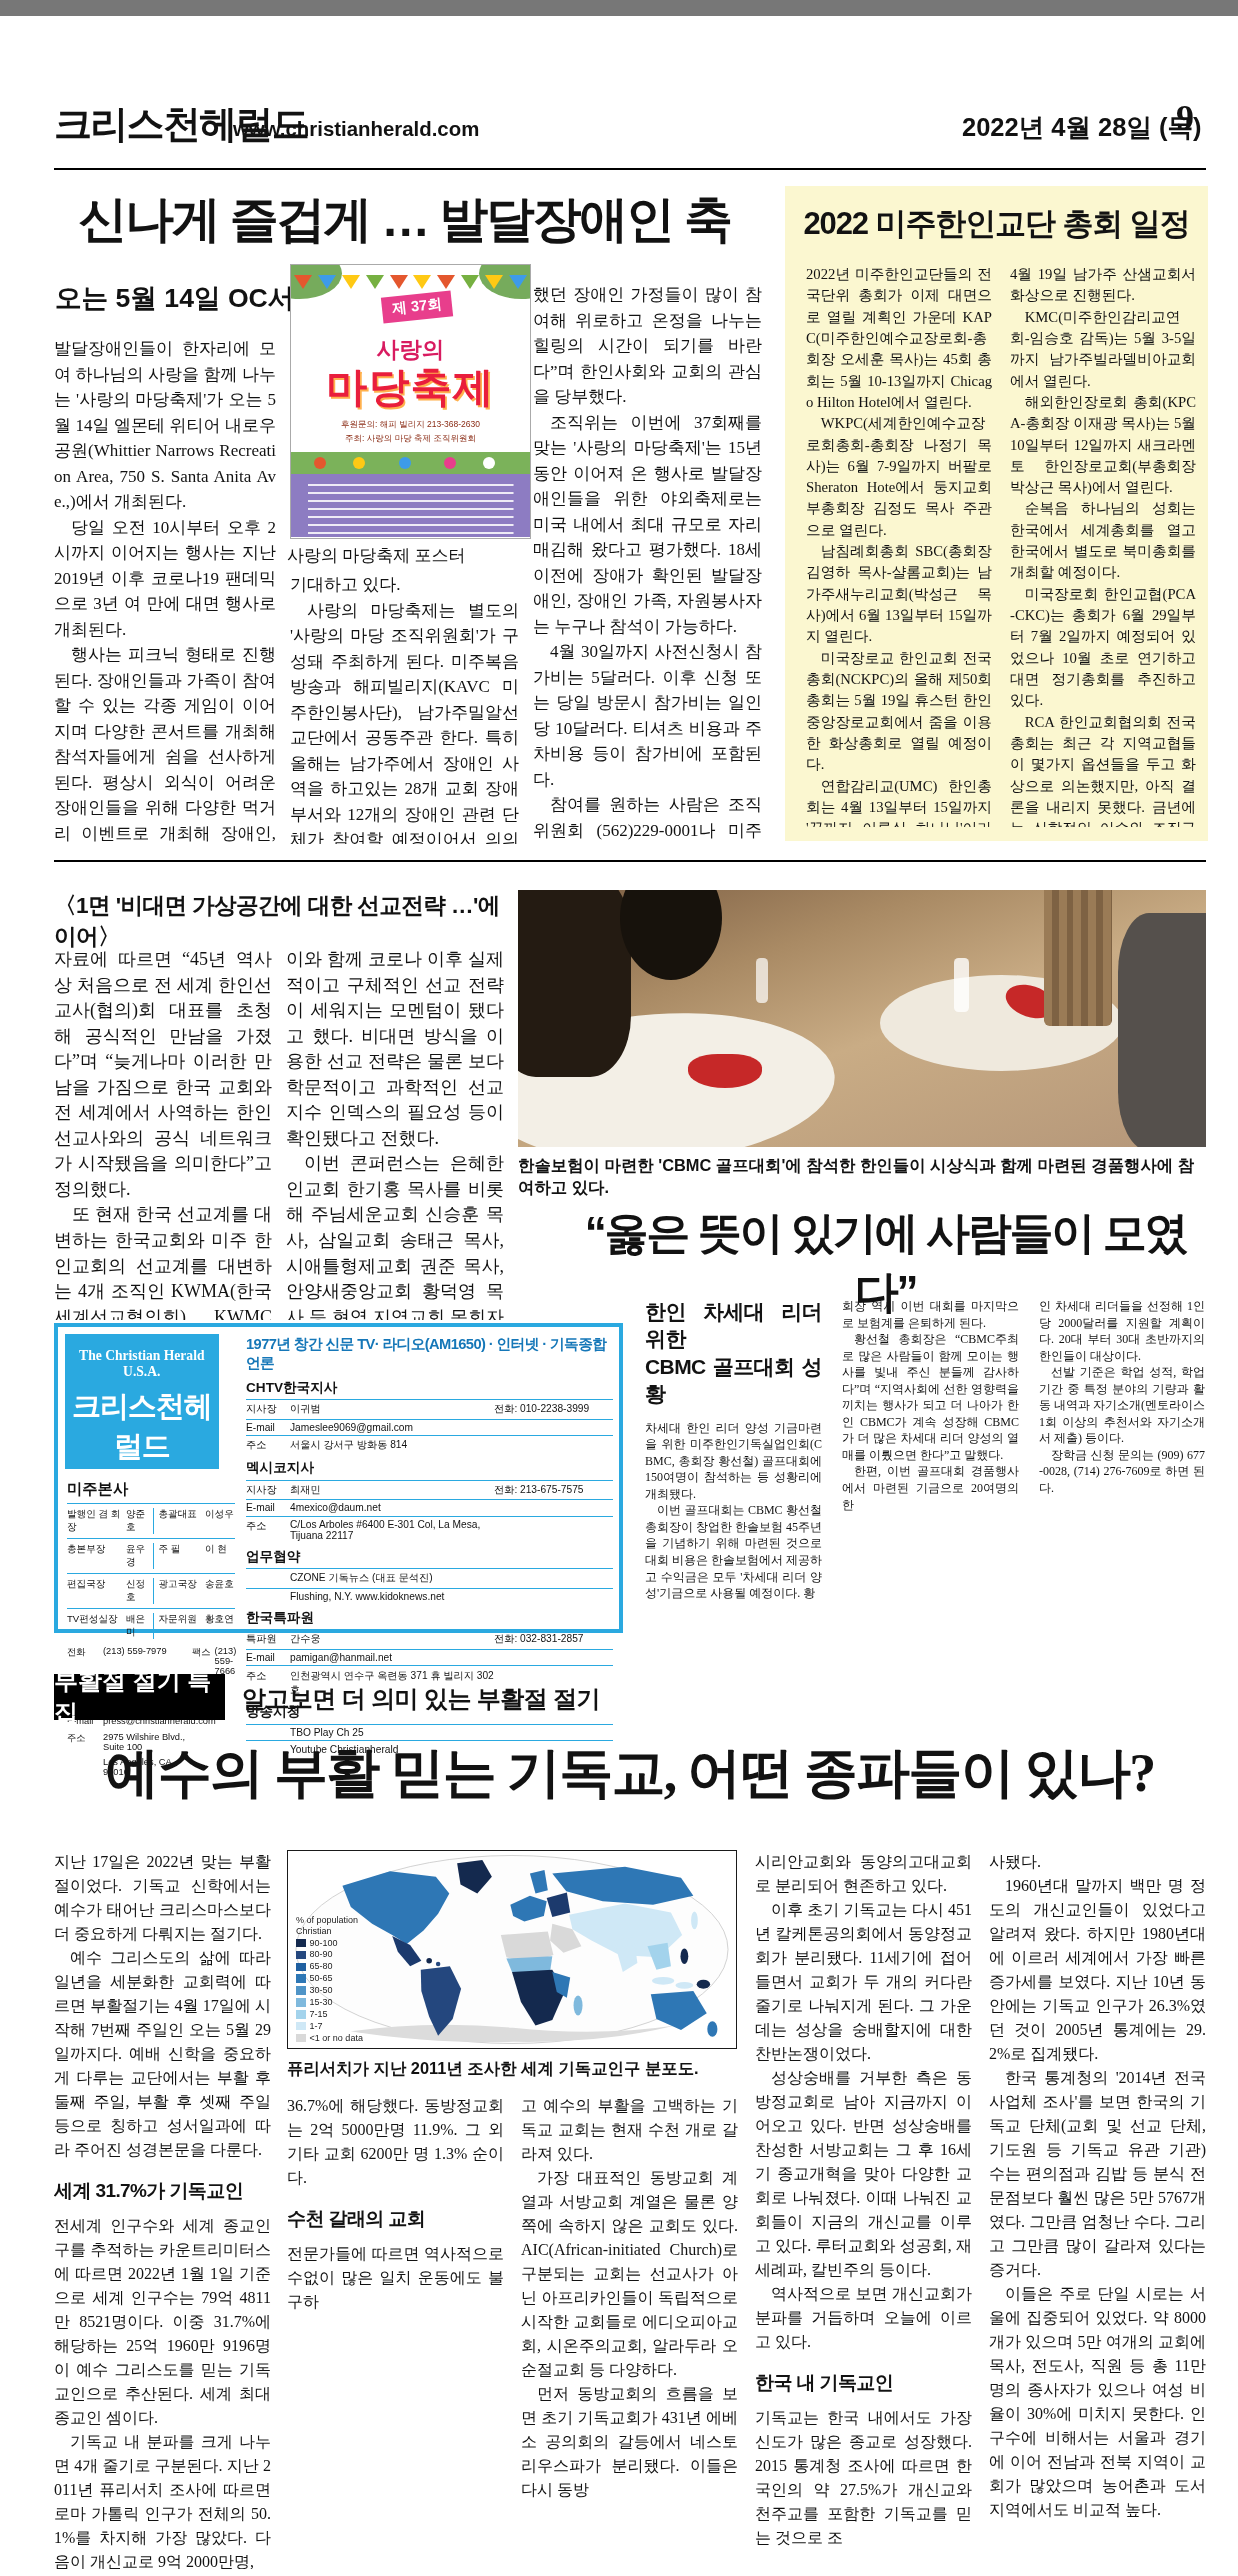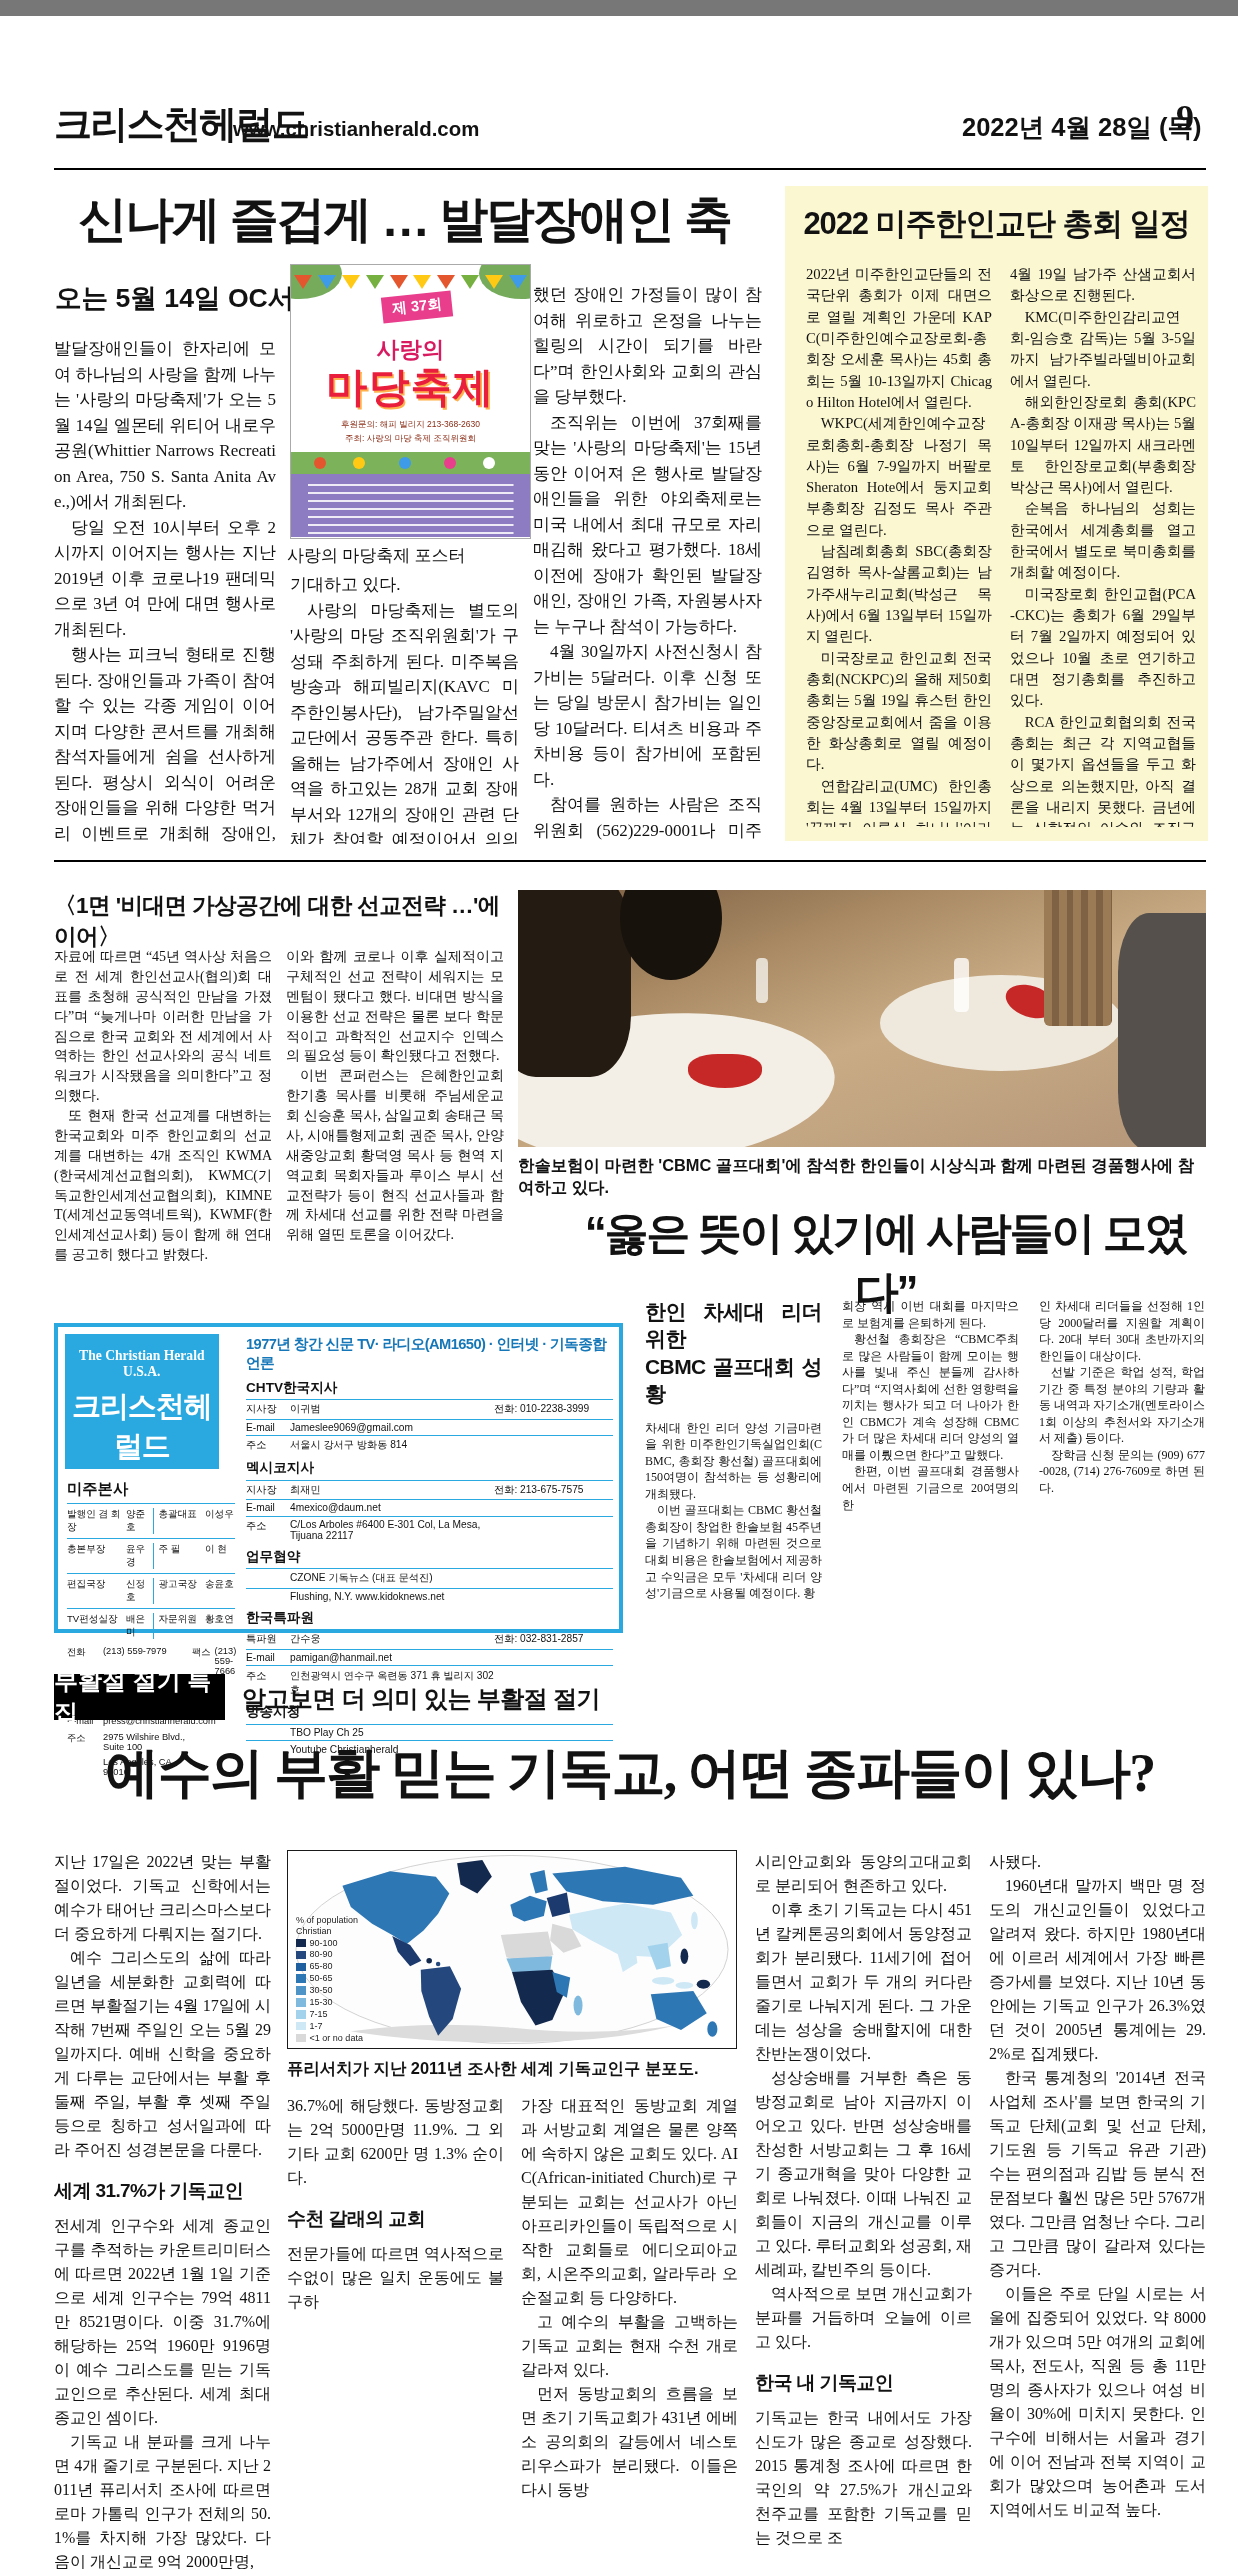--- a/index.html
+++ b/index.html
@@ -48,21 +48,21 @@
       background-image:repeating-linear-gradient(to bottom,rgba(255,255,255,.85) 0 1.7px,transparent 1.7px 8px);
       background-size:86% 100%;background-repeat:no-repeat;background-position:center 10.2px;}
   
   .ybox{left:785px;top:170px;width:423px;height:655px;background:#fbf7d0;}
   .ybox-title{left:785px;top:187px;width:423px;text-align:center;
       font-family:"Liberation Sans",sans-serif;font-weight:900;font-size:31px;letter-spacing:-1.1px;}
   .ybox-col{font-size:14.7px;line-height:1.45;}
   
   .mission-kicker{left:54px;top:874px;width:464px;
       font-family:"Liberation Sans",sans-serif;font-weight:800;font-size:22.6px;letter-spacing:-0.6px;}
-  .mission-col{font-size:14px;line-height:1.42;}
+  .mission-col{font-size:18px;line-height:1.42;}
   
   .photo{left:518px;top:874px;width:688px;height:257px;overflow:hidden;
       background:linear-gradient(160deg,#7a5c42 0%,#a98a64 30%,#c9ac85 55%,#b49679 100%);}
   .photo .shape{position:absolute;border-radius:50%;}
   .photo-caption{left:518px;top:1139px;width:688px;font-family:"Liberation Sans",sans-serif;
       font-weight:700;font-size:16.4px;}
   .cbmc-headline{left:566px;top:1188px;width:639px;text-align:center;
       font-family:"Liberation Sans",sans-serif;font-weight:900;font-size:44px;letter-spacing:-2.3px;}
   .cbmc-subhead{font-family:"Liberation Sans",sans-serif;font-weight:900;font-size:21px;
       line-height:1.3;margin:0 0 12.4px 0;letter-spacing:-0.6px;}
@@ -479,22 +479,22 @@
   <div class="col easter-col" style="left:287px;top:2078px;width:217px;height:474px;">
     <div>
         <p class="para">36.7%에 해당했다. 동방정교회는 2억 5000만명 11.9%. 그 외 기타 교회 6200만 명 1.3% 순이다.</p>
       </div>
     <div class="col-subhead">수천 갈래의 교회</div>
     <div>
         <p class="para">전문가들에 따르면 역사적으로 수없이 많은 일치 운동에도 불구하</p>
       </div>
   </div>
   <div class="col easter-col" style="left:521px;top:2078px;width:217px;height:474px;">
+      <p class="para">고 예수의 부활을 고백하는 기독교 교회는 현재 수천 개로 갈라져 있다.</p>
       <p class="para">가장 대표적인 동방교회 계열과 서방교회 계열은 물론 양쪽에 속하지 않은 교회도 있다. AIC(African-initiated Church)로 구분되는 교회는 선교사가 아닌 아프리카인들이 독립적으로 시작한 교회들로 에디오피아교회, 시온주의교회, 알라두라 오순절교회 등 다양하다.</p>
-      <p class="para">고 예수의 부활을 고백하는 기독교 교회는 현재 수천 개로 갈라져 있다.</p>
       <p class="para">먼저 동방교회의 흐름을 보면 초기 기독교회가 431년 에베소 공의회의 갈등에서 네스토리우스파가 분리됐다. 이들은 다시 동방</p>
     </div>
   <div class="col easter-col" style="left:755px;top:1834px;width:217px;height:719px;">
     <div>
         <p class="para">시리안교회와 동양의고대교회로 분리되어 현존하고 있다.</p>
         <p class="para">이후 초기 기독교는 다시 451년 칼케톤공의회에서 동양정교회가 분리됐다. 11세기에 접어들면서 교회가 두 개의 커다란 줄기로 나눠지게 된다. 그 가운데는 성상을 숭배할지에 대한 찬반논쟁이었다.</p>
         <p class="para">성상숭배를 거부한 측은 동방정교회로 남아 지금까지 이어오고 있다. 반면 성상숭배를 찬성한 서방교회는 그 후 16세기 종교개혁을 맞아 다양한 교회로 나눠졌다. 이때 나눠진 교회들이 지금의 개신교를 이루고 있다. 루터교회와 성공회, 재세례파, 칼빈주의 등이다.</p>
         <p class="para">역사적으로 보면 개신교회가 분파를 거듭하며 오늘에 이르고 있다.</p>
       </div>
     <div class="col-subhead">한국 내 기독교인</div>

